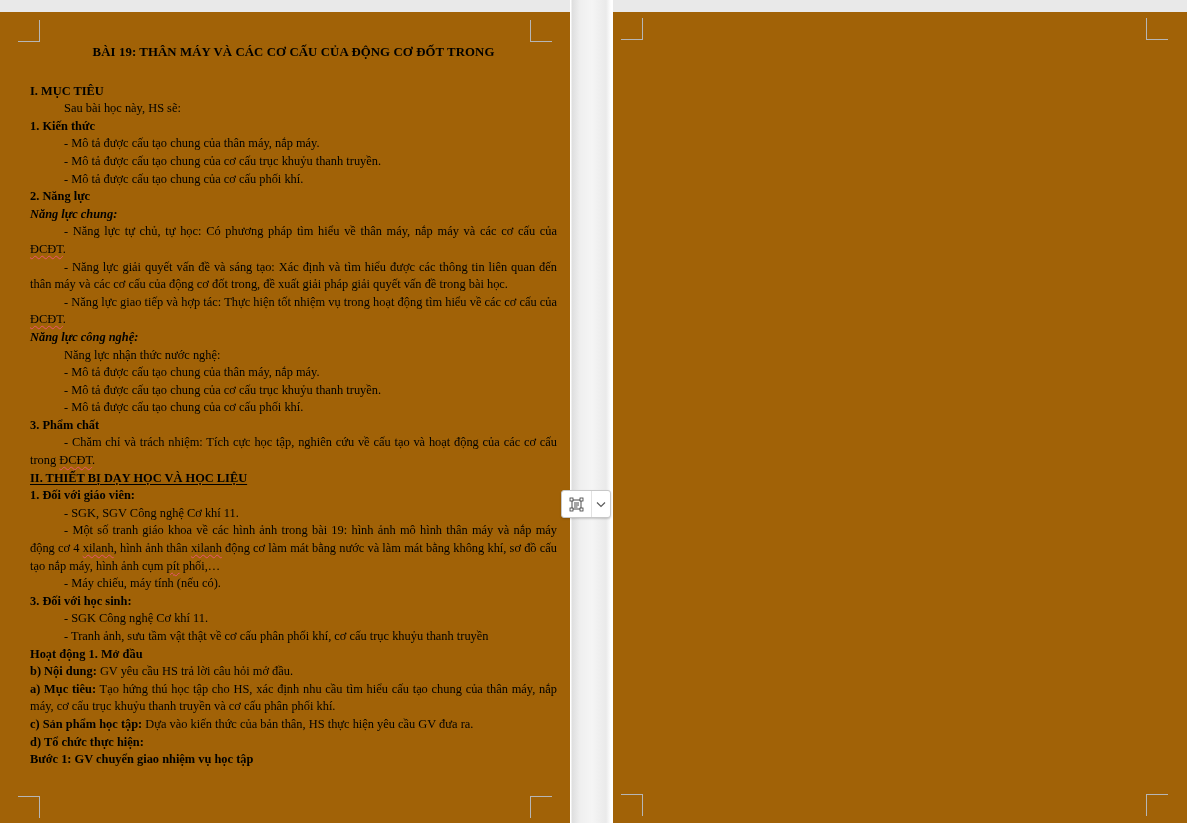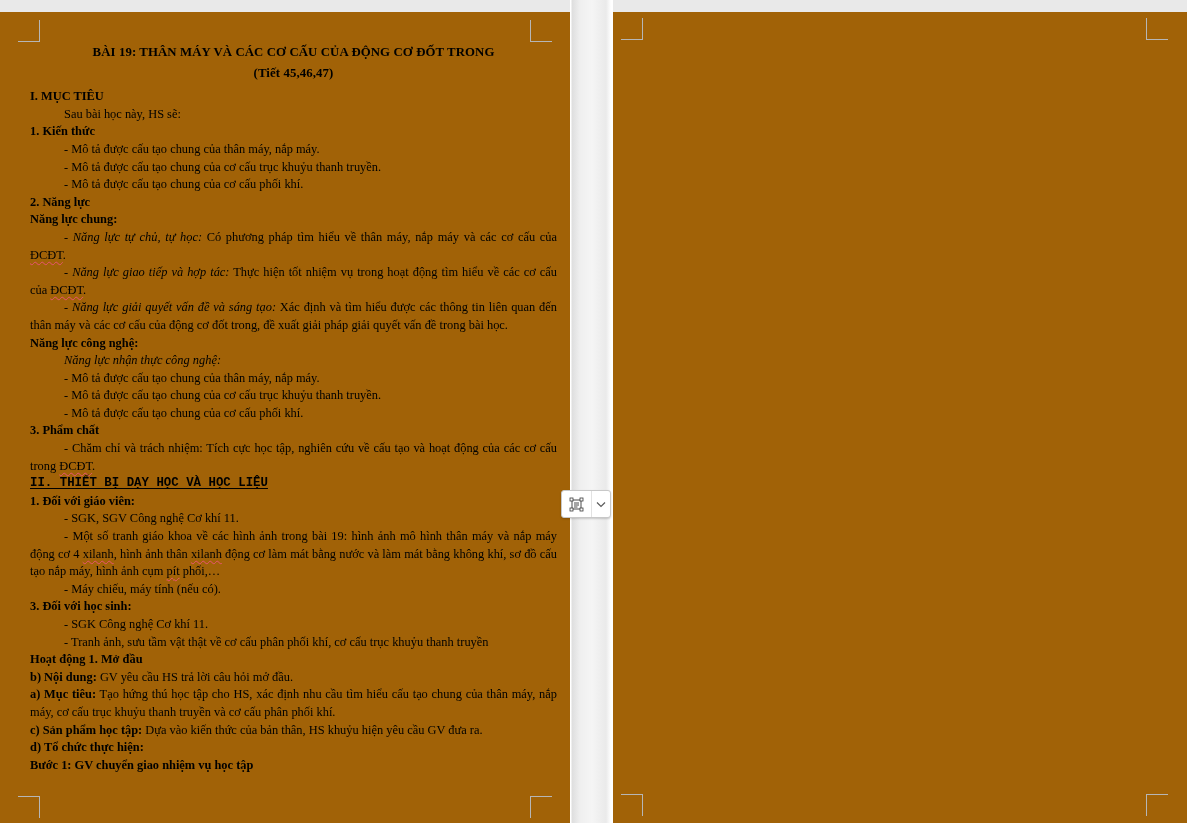--- a/index.html
+++ b/index.html
@@ -40,43 +40,42 @@
     position:absolute;
     font-size:12.4px;
     line-height:17.6px;
     text-align:justify;
     text-justify:inter-word;
   }
   #left-body{left:30px;top:32px;width:527px;}
 
   p{margin:0;padding:0;}
   .b{font-weight:bold;}
-  .i{font-style:italic;}
-  .bi{font-weight:bold;}
+  .i{}
+  .bi{font-weight:bold;font-style:italic;}
   .ind{text-indent:34px;}
   .title{font-weight:bold;text-align:center;font-size:12.8px;letter-spacing:.1px;}
 
   
   .sp{
     text-decoration:underline;
     text-decoration-color:#e8536f;
     text-decoration-style:wavy;
     text-decoration-thickness:1px;
     text-underline-offset:1.5px;
   }
   .spb{ 
     text-decoration:underline;
     text-decoration-color:#e8536f;
     text-decoration-style:wavy;
     text-underline-offset:2px;
   }
   .hu{ 
     text-decoration:underline;
     text-underline-offset:2px;
-    font-family:Liberation Mono, monospace;
   }
 
   
   .anchorbox{
     position:absolute;left:561px;top:490px;
     width:48px;height:26px;background:#ffffff;
     border:1px solid #c8c8c8;border-radius:3px;
     box-shadow:0 1px 2px rgba(0,0,0,.18);
     display:flex;align-items:center;
   }
@@ -104,41 +103,40 @@
         <i class="v"></i>
       </div>
     <div class="cmark br" style="left:530px;top:784px">
         <i class="h"></i>
         <i class="v"></i>
       </div>
 
     <div class="body" id="left-body">
 
       <p class="title">BÀI 19: THÂN MÁY VÀ CÁC CƠ CẤU CỦA ĐỘNG CƠ ĐỐT TRONG</p>
-      <p class="title" style="margin-top:3px">(Tiết 45,46,47)</p>
-
-      <p class="b" style="margin-top:6px">I. MỤC TIÊU</p>
+
+      <p class="b" style="margin-top:21px">I. MỤC TIÊU</p>
       <p class="ind">Sau bài học này, HS sẽ:</p>
 
       <p class="b">1. Kiến thức</p>
       <p class="ind">- Mô tả được cấu tạo chung của thân máy, nắp máy.</p>
       <p class="ind">- Mô tả được cấu tạo chung của cơ cấu trục khuỷu thanh truyền.</p>
       <p class="ind">- Mô tả được cấu tạo chung của cơ cấu phối khí.</p>
 
       <p class="b">2. Năng lực</p>
       <p class="bi">Năng lực chung:</p>
 
       <p class="ind"><span class="i">- Năng lực tự chủ, tự học:</span><span> Có phương pháp tìm hiểu về thân máy, nắp máy và các cơ cấu của </span><span class="sp">ĐCĐT</span><span>.</span></p>
 
+      <p class="ind"><span class="i">- Năng lực giải quyết vấn đề và sáng tạo:</span><span> Xác định và tìm hiểu được các thông tin liên quan đến thân máy và các cơ cấu của động cơ đốt trong, đề xuất giải pháp giải quyết vấn đề trong bài học.</span></p>
+
       <p class="ind"><span class="i">- Năng lực giao tiếp và hợp tác:</span><span> Thực hiện tốt nhiệm vụ trong hoạt động tìm hiểu về các cơ cấu của </span><span class="sp">ĐCĐT</span><span>.</span></p>
 
-      <p class="ind"><span class="i">- Năng lực giải quyết vấn đề và sáng tạo:</span><span> Xác định và tìm hiểu được các thông tin liên quan đến thân máy và các cơ cấu của động cơ đốt trong, đề xuất giải pháp giải quyết vấn đề trong bài học.</span></p>
-
       <p class="bi">Năng lực công nghệ:</p>
-      <p class="i ind">Năng lực nhận thực công nghệ:</p>
+      <p class="i ind">Năng lực nhận thức nước nghệ:</p>
       <p class="ind">- Mô tả được cấu tạo chung của thân máy, nắp máy.</p>
       <p class="ind">- Mô tả được cấu tạo chung của cơ cấu trục khuỷu thanh truyền.</p>
       <p class="ind">- Mô tả được cấu tạo chung của cơ cấu phối khí.</p>
 
       <p class="b">3. Phẩm chất</p>
       <p class="ind"><span>- Chăm chỉ và trách nhiệm: Tích cực học tập, nghiên cứu về cấu tạo và hoạt động của các cơ cấu trong </span><span class="sp">ĐCĐT</span><span>.</span></p>
 
       <p class="b hu spb">II. THIẾT BỊ DẠY HỌC VÀ HỌC LIỆU</p>
 
       <p class="b">1. Đối với giáo viên:</p>
@@ -147,21 +145,21 @@
       <p class="ind">- Máy chiếu, máy tính (nếu có).</p>
 
       <p class="b">3. Đối với học sinh:</p>
       <p class="ind">- SGK Công nghệ Cơ khí 11.</p>
       <p class="ind">- Tranh ảnh, sưu tầm vật thật về cơ cấu phân phối khí, cơ cấu trục khuỷu thanh truyền</p>
 
       <p class="b">Hoạt động 1. Mở đầu</p>
 
       <p><span class="b">b) Nội dung:</span><span> GV yêu cầu HS trả lời câu hỏi mở đầu.</span></p>
       <p><span class="b">a) Mục tiêu:</span><span> Tạo hứng thú học tập cho HS, xác định nhu cầu tìm hiểu cấu tạo chung của thân máy, nắp máy, cơ cấu trục khuỷu thanh truyền và cơ cấu phân phối khí.</span></p>
-      <p><span class="b">c) Sản phẩm học tập:</span><span> Dựa vào kiến thức của bản thân, HS khuỷu hiện yêu cầu GV đưa ra.</span></p>
+      <p><span class="b">c) Sản phẩm học tập:</span><span> Dựa vào kiến thức của bản thân, HS thực hiện yêu cầu GV đưa ra.</span></p>
       <p class="b">d) Tổ chức thực hiện:</p>
       <p class="b">Bước 1: GV chuyển giao nhiệm vụ học tập</p>
     </div>
   </div>
 
   <div class="gutter"></div>
 
   <div class="page" id="page-right">
 
     <div class="cmark tl" style="left:8px;top:6px">

